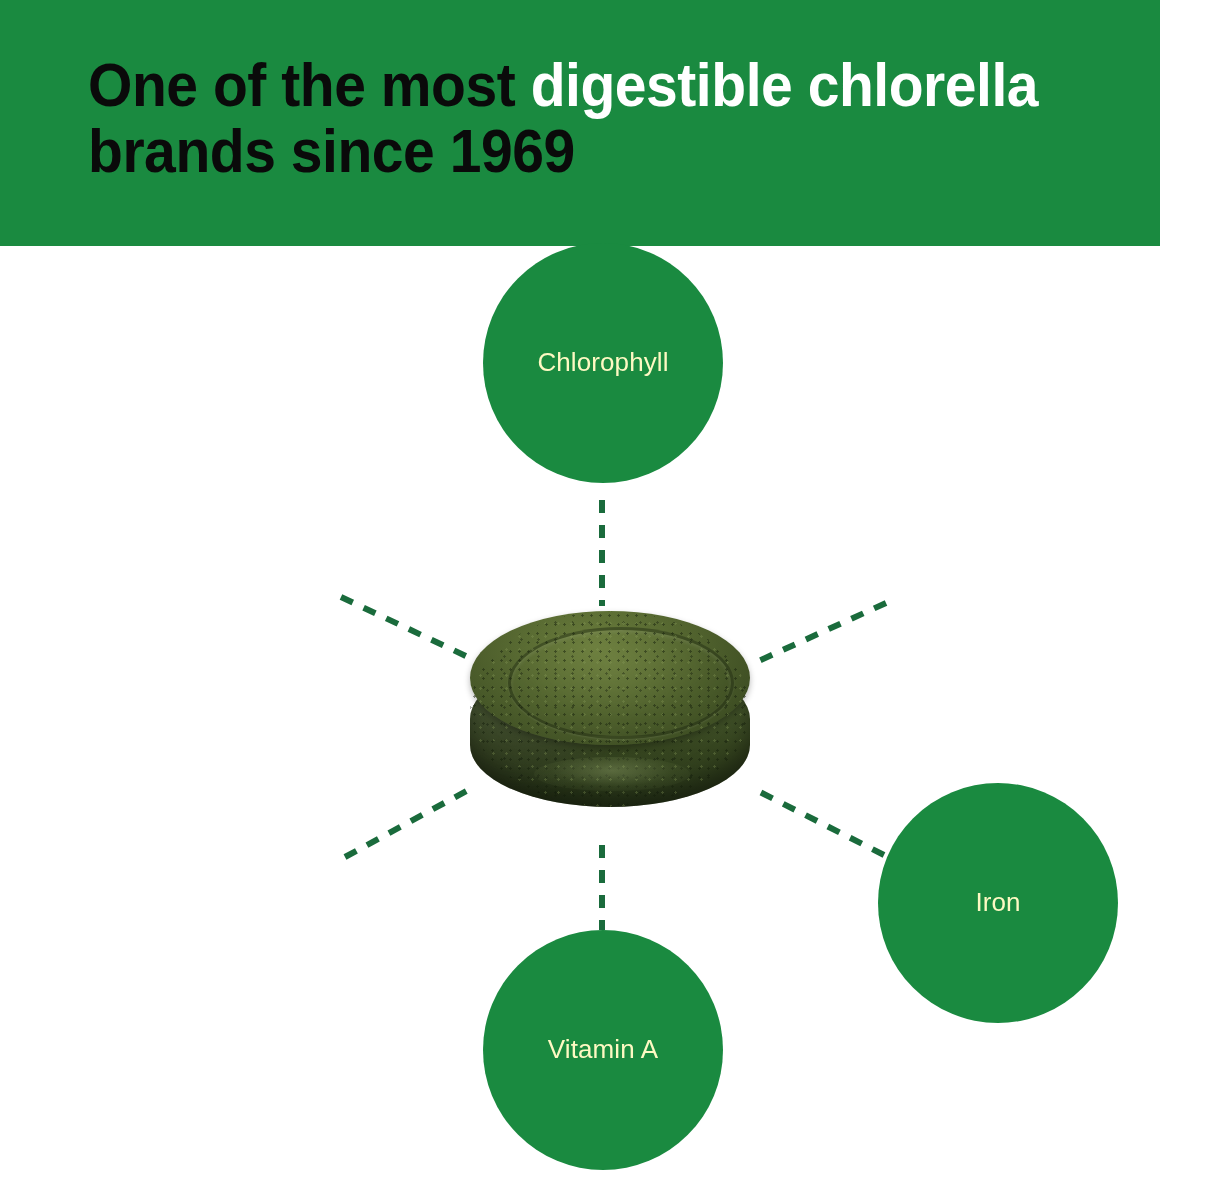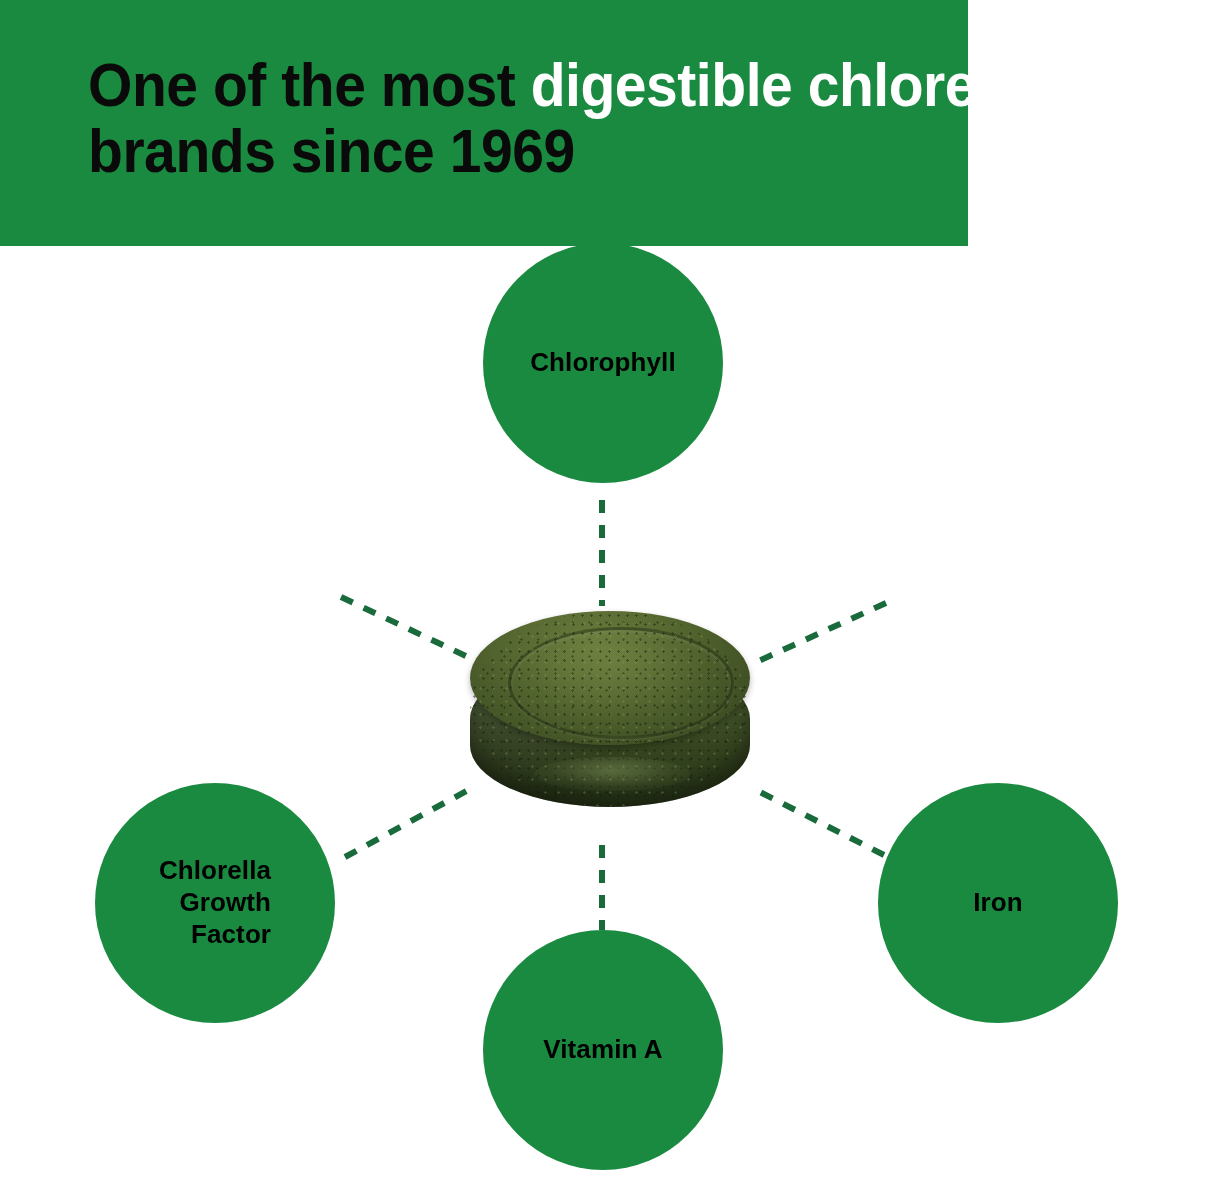--- a/index.html
+++ b/index.html
@@ -16,21 +16,21 @@
     height: 1179px;
     overflow: hidden;
     background: #ffffff;
   }
 
   
   #header-band {
     position: absolute;
     left: 0;
     top: 0;
-    width: 968px;
+    width: 1160px;
     height: 246px;
     background: #1a8a40;
   }
   #headline {
     position: absolute;
     left: 88px;
     top: 52px;
     width: 1070px;
     font-size: 62px;
     line-height: 1.06;
@@ -64,28 +64,27 @@
     position: absolute;
     border-radius: 50%;
     background: #1a8a40;
     display: flex;
     align-items: center;
     justify-content: center;
     text-align: center;
     box-sizing: border-box;
   }
   .bubble-label {
-    color: #000000;
-    font-weight: 700;
+    color: #fef9c3;
+    font-weight: 400;
     font-size: 26px;
     line-height: 1.22;
     letter-spacing: 0.1px;
     padding: 0 14px;
     white-space: pre-line;
-    text-align: right;
   }
 
   #bubble-chlorophyll { left: 483px; top: 243px; width: 240px; height: 240px; }
   #bubble-vitamin-d   { left: 95px;  top: 437px; width: 240px; height: 240px; }
   #bubble-b12         { left: 878px; top: 448px; width: 240px; height: 240px; }
   #bubble-cgf         { left: 95px;  top: 783px; width: 240px; height: 240px; }
   #bubble-iron        { left: 878px; top: 783px; width: 240px; height: 240px; }
   #bubble-vitamin-a   { left: 483px; top: 930px; width: 240px; height: 240px; }
 
   
@@ -204,25 +203,20 @@
       <div id="tablet-speckle"></div>
       <div id="tablet-sheen"></div>
     </div>
 
     <div class="bubble" id="bubble-chlorophyll">
       <span class="bubble-label">Chlorophyll</span>
     </div>
 
 
 
-    <div class="bubble" id="bubble-cgf">
-      <span class="bubble-label">Chlorella
-Growth
-Factor</span>
-    </div>
 
     <div class="bubble" id="bubble-vitamin-a">
       <span class="bubble-label">Vitamin A</span>
     </div>
 
     <div class="bubble" id="bubble-iron">
       <span class="bubble-label">Iron</span>
     </div>
 
   </div>

